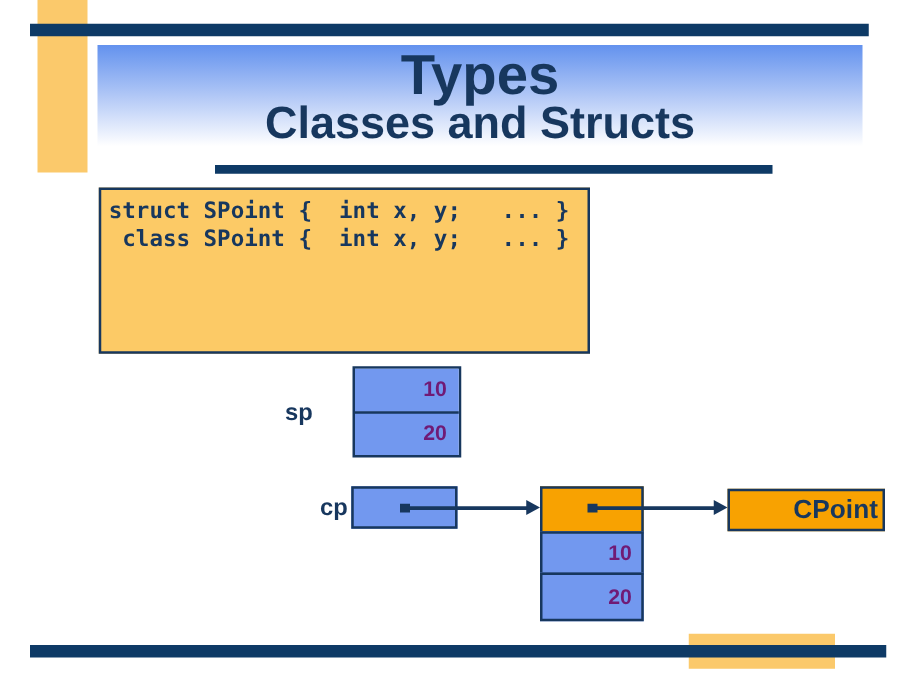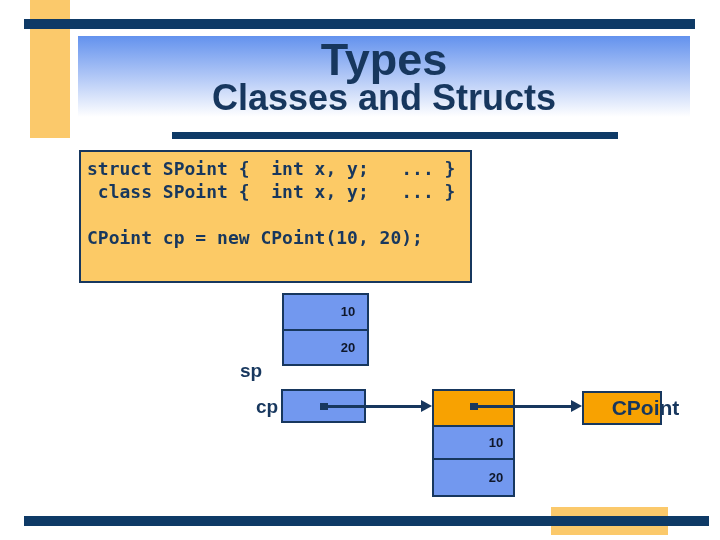--- a/index.html
+++ b/index.html
@@ -24,29 +24,29 @@
   
   .code-panel {
     position:absolute; left:33px; top:150px; width:393px; height:133px; box-sizing:border-box;
     background:#FCCA66; border:2px solid #17375E; padding:5px 6px; z-index:1;
     font-family:"DejaVu Sans Mono", monospace; font-weight:bold; font-size:18px;
     line-height:23px; color:#17375E;margin-left:46px;
   }
   .code-line { white-space:pre; height:23px; }
   
   .var-label { position:absolute; font-size:19px; font-weight:bold; color:#17375E; }
-  .sp-label  { left:240px; top:320px;margin-top:40px; }
+  .sp-label  { left:228px; top:320px; }
   .cp-label  { left:256px; top:396px; }
   .sp-box {
     position:absolute; left:282px; top:293px; width:87px; height:73px; box-sizing:border-box;
     border:2px solid #17375E; display:flex; flex-direction:column;
   }
   .cellv {
     background:#7298EF; display:flex; align-items:center; justify-content:center;
-    font-weight:bold; font-size:13px; color:#0f172a;padding-left:45px;
+    font-weight:bold; font-size:17px; color:#701a75;padding-left:45px;
   }
   .sp-box .cellv { flex:1; }
   .sp-box .cellv + .cellv { border-top:2px solid #17375E; }
   .cp-box {
     position:absolute; left:281px; top:389px; width:85px; height:34px; box-sizing:border-box;
     background:#7298EF; border:2px solid #17375E;
   }
   .dot { position:absolute; width:8px; height:7px; background:#17375E; z-index:3; }
   .dot1 { left:320px; top:403px; }
   .dot2 { left:470px; top:403px; }
@@ -60,21 +60,21 @@
   .ahead1 { left:421px; }
   .ahead2 { left:571px; }
   .obj-header {
     position:absolute; left:432px; top:389px; width:83px; height:38px; box-sizing:border-box;
     background:#F8A201; border:2px solid #17375E;
   }
   .obj-cell { position:absolute; left:432px; width:83px; box-sizing:border-box; border:2px solid #17375E; }
   .obj-cell-x { top:425px; height:35px; }
   .obj-cell-y { top:458px; height:39px; }
   .type-box {
-    position:absolute; left:582px; top:391px; width:80px; height:34px; box-sizing:border-box;
+    position:absolute; left:582px; top:391px; width:126px; height:34px; box-sizing:border-box;
     background:#F8A201; border:2px solid #17375E; display:flex; align-items:center; justify-content:center;
     font-size:21px; font-weight:bold; color:#17375E;padding-left:47px;
   }
 </style>
 </head>
 <body>
 
 <div id="slide">
 
   <div class="v-accent"></div>
@@ -85,21 +85,20 @@
   <div class="banner">
     <div class="page-title">Types</div>
     <div class="page-subtitle">Classes and Structs</div>
   </div>
   <div class="title-underline"></div>
 
   <div class="code-panel">
     <div class="code-line">struct SPoint {  int x, y;   ... }</div>
     <div class="code-line"> class SPoint {  int x, y;   ... }</div>
     <div class="code-line"></div>
-    <div class="code-line">CPoint cp = new CPoint(10, 20);</div>
   </div>
 
   <div class="var-label sp-label">sp</div>
   <div class="sp-box">
     <div class="cellv">10</div>
     <div class="cellv">20</div>
   </div>
 
   <div class="var-label cp-label">cp</div>
   <div class="cp-box"></div>

